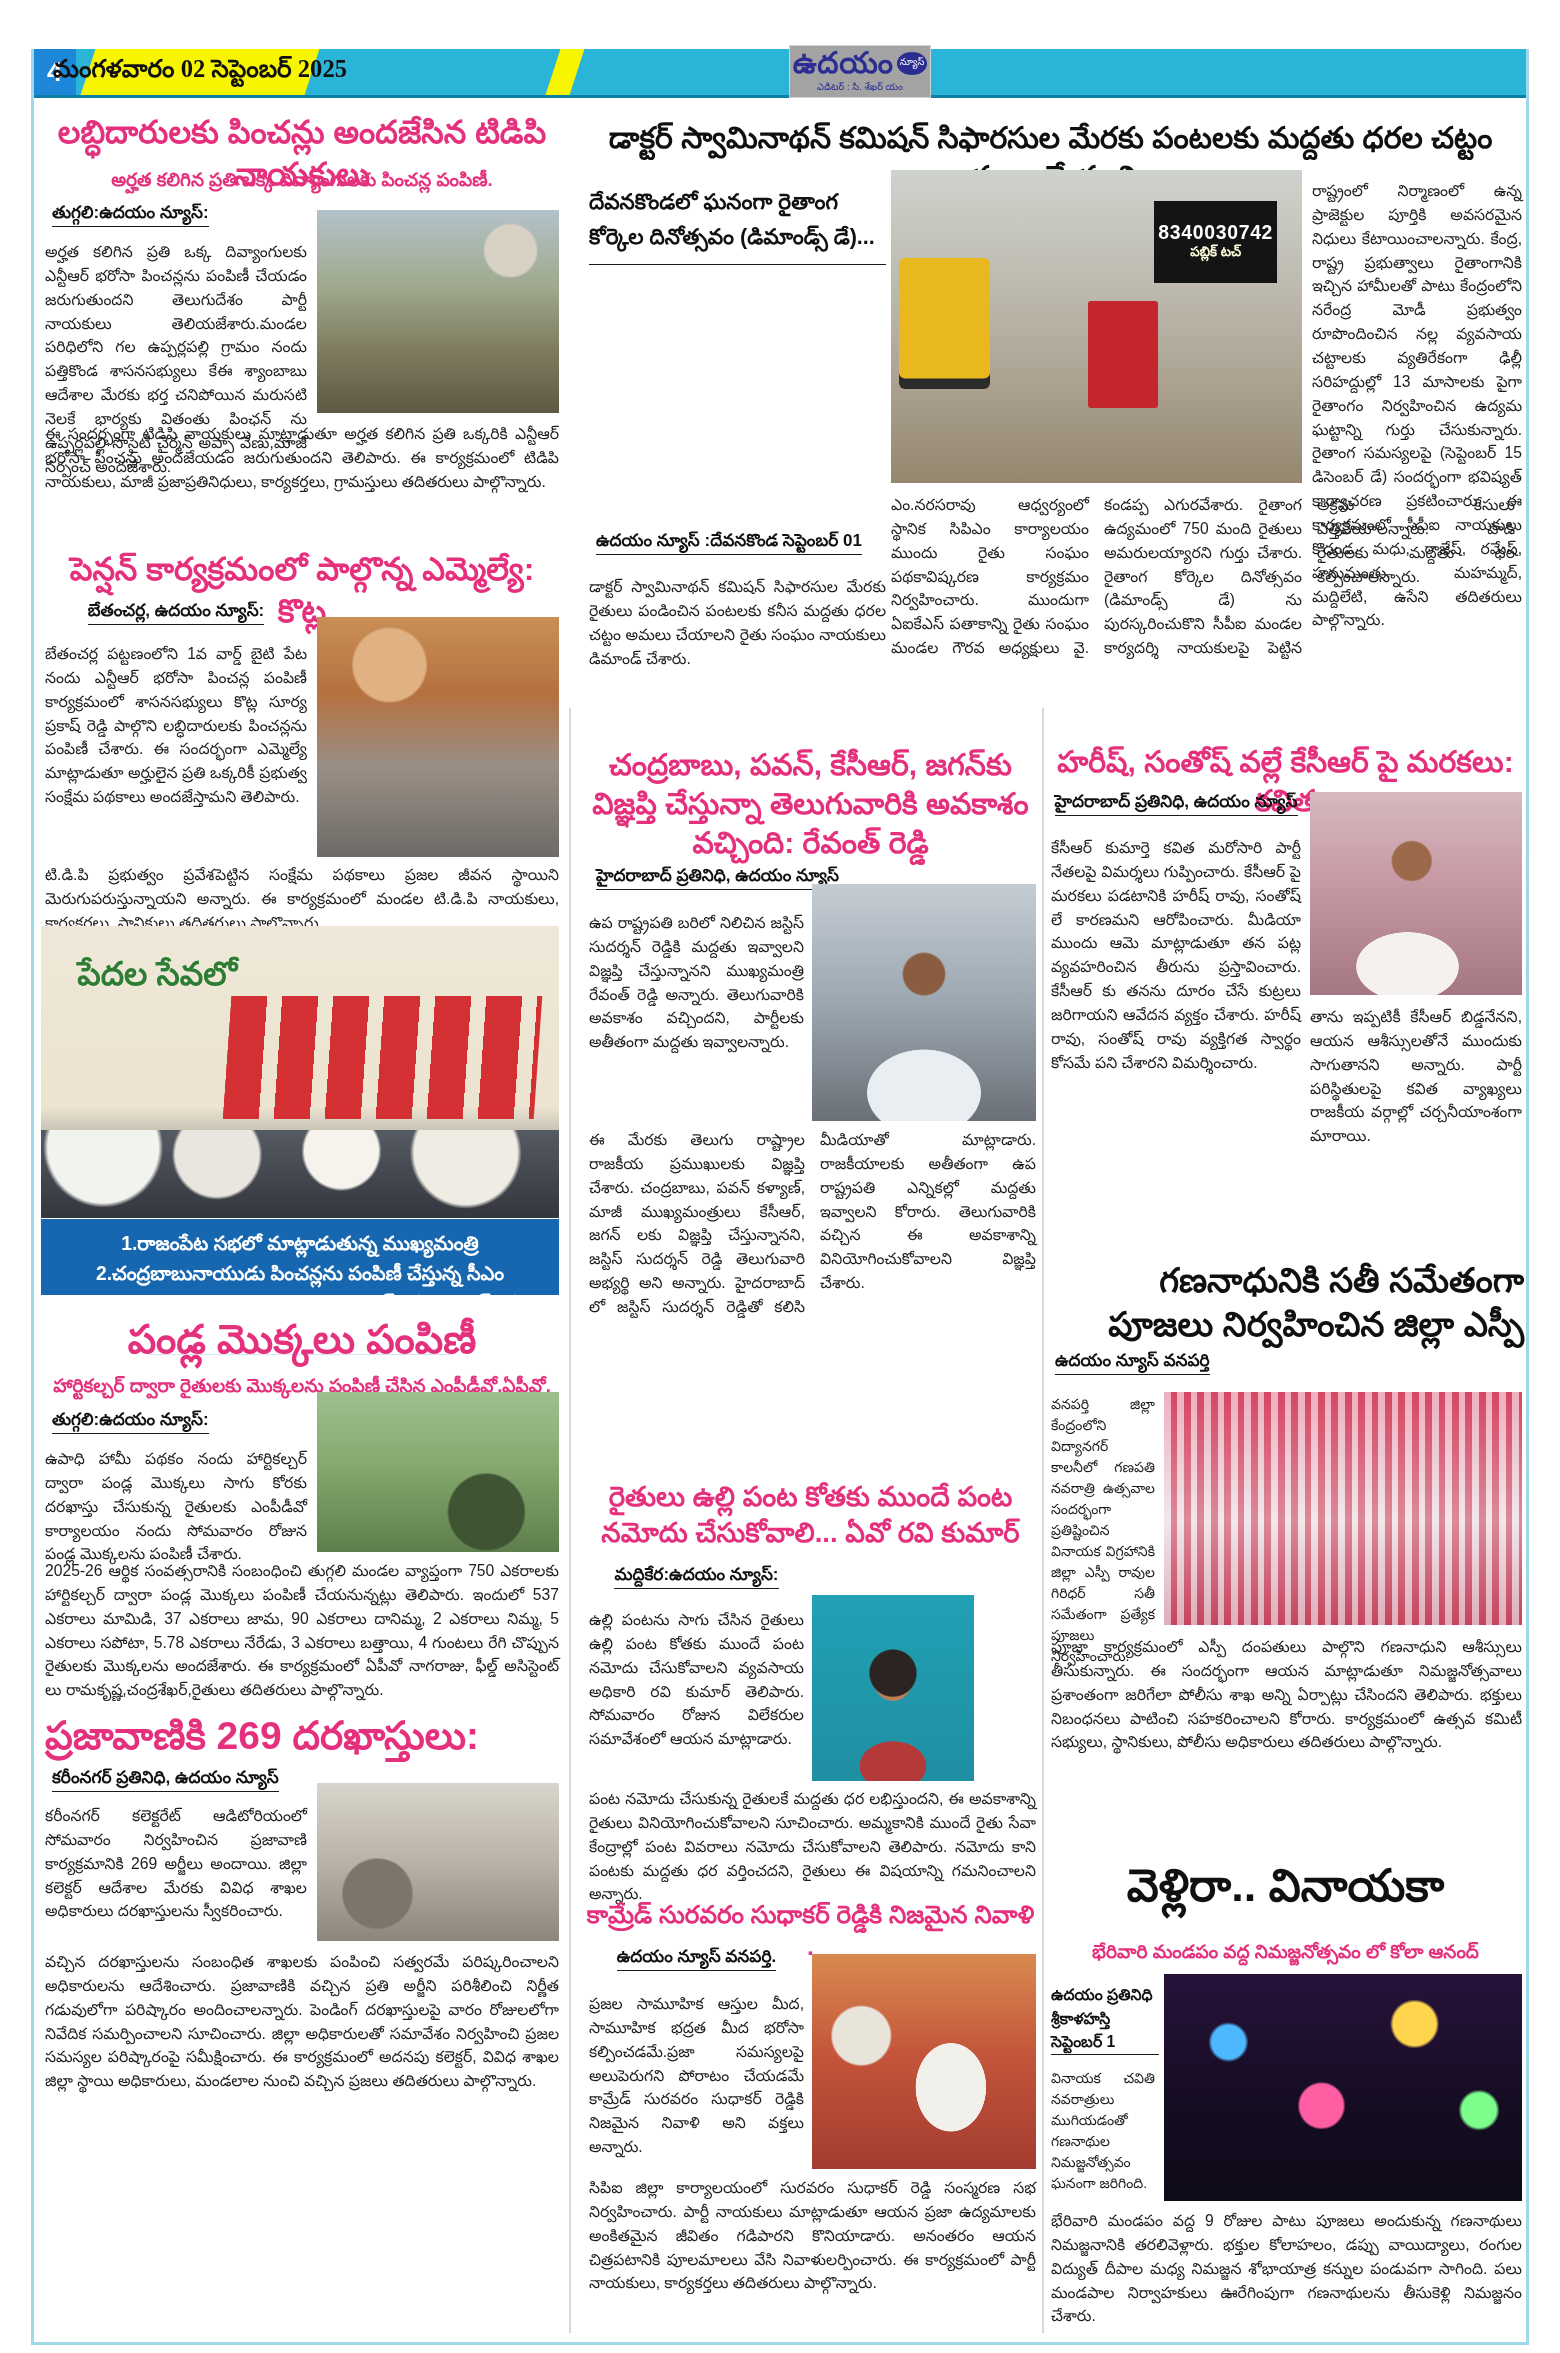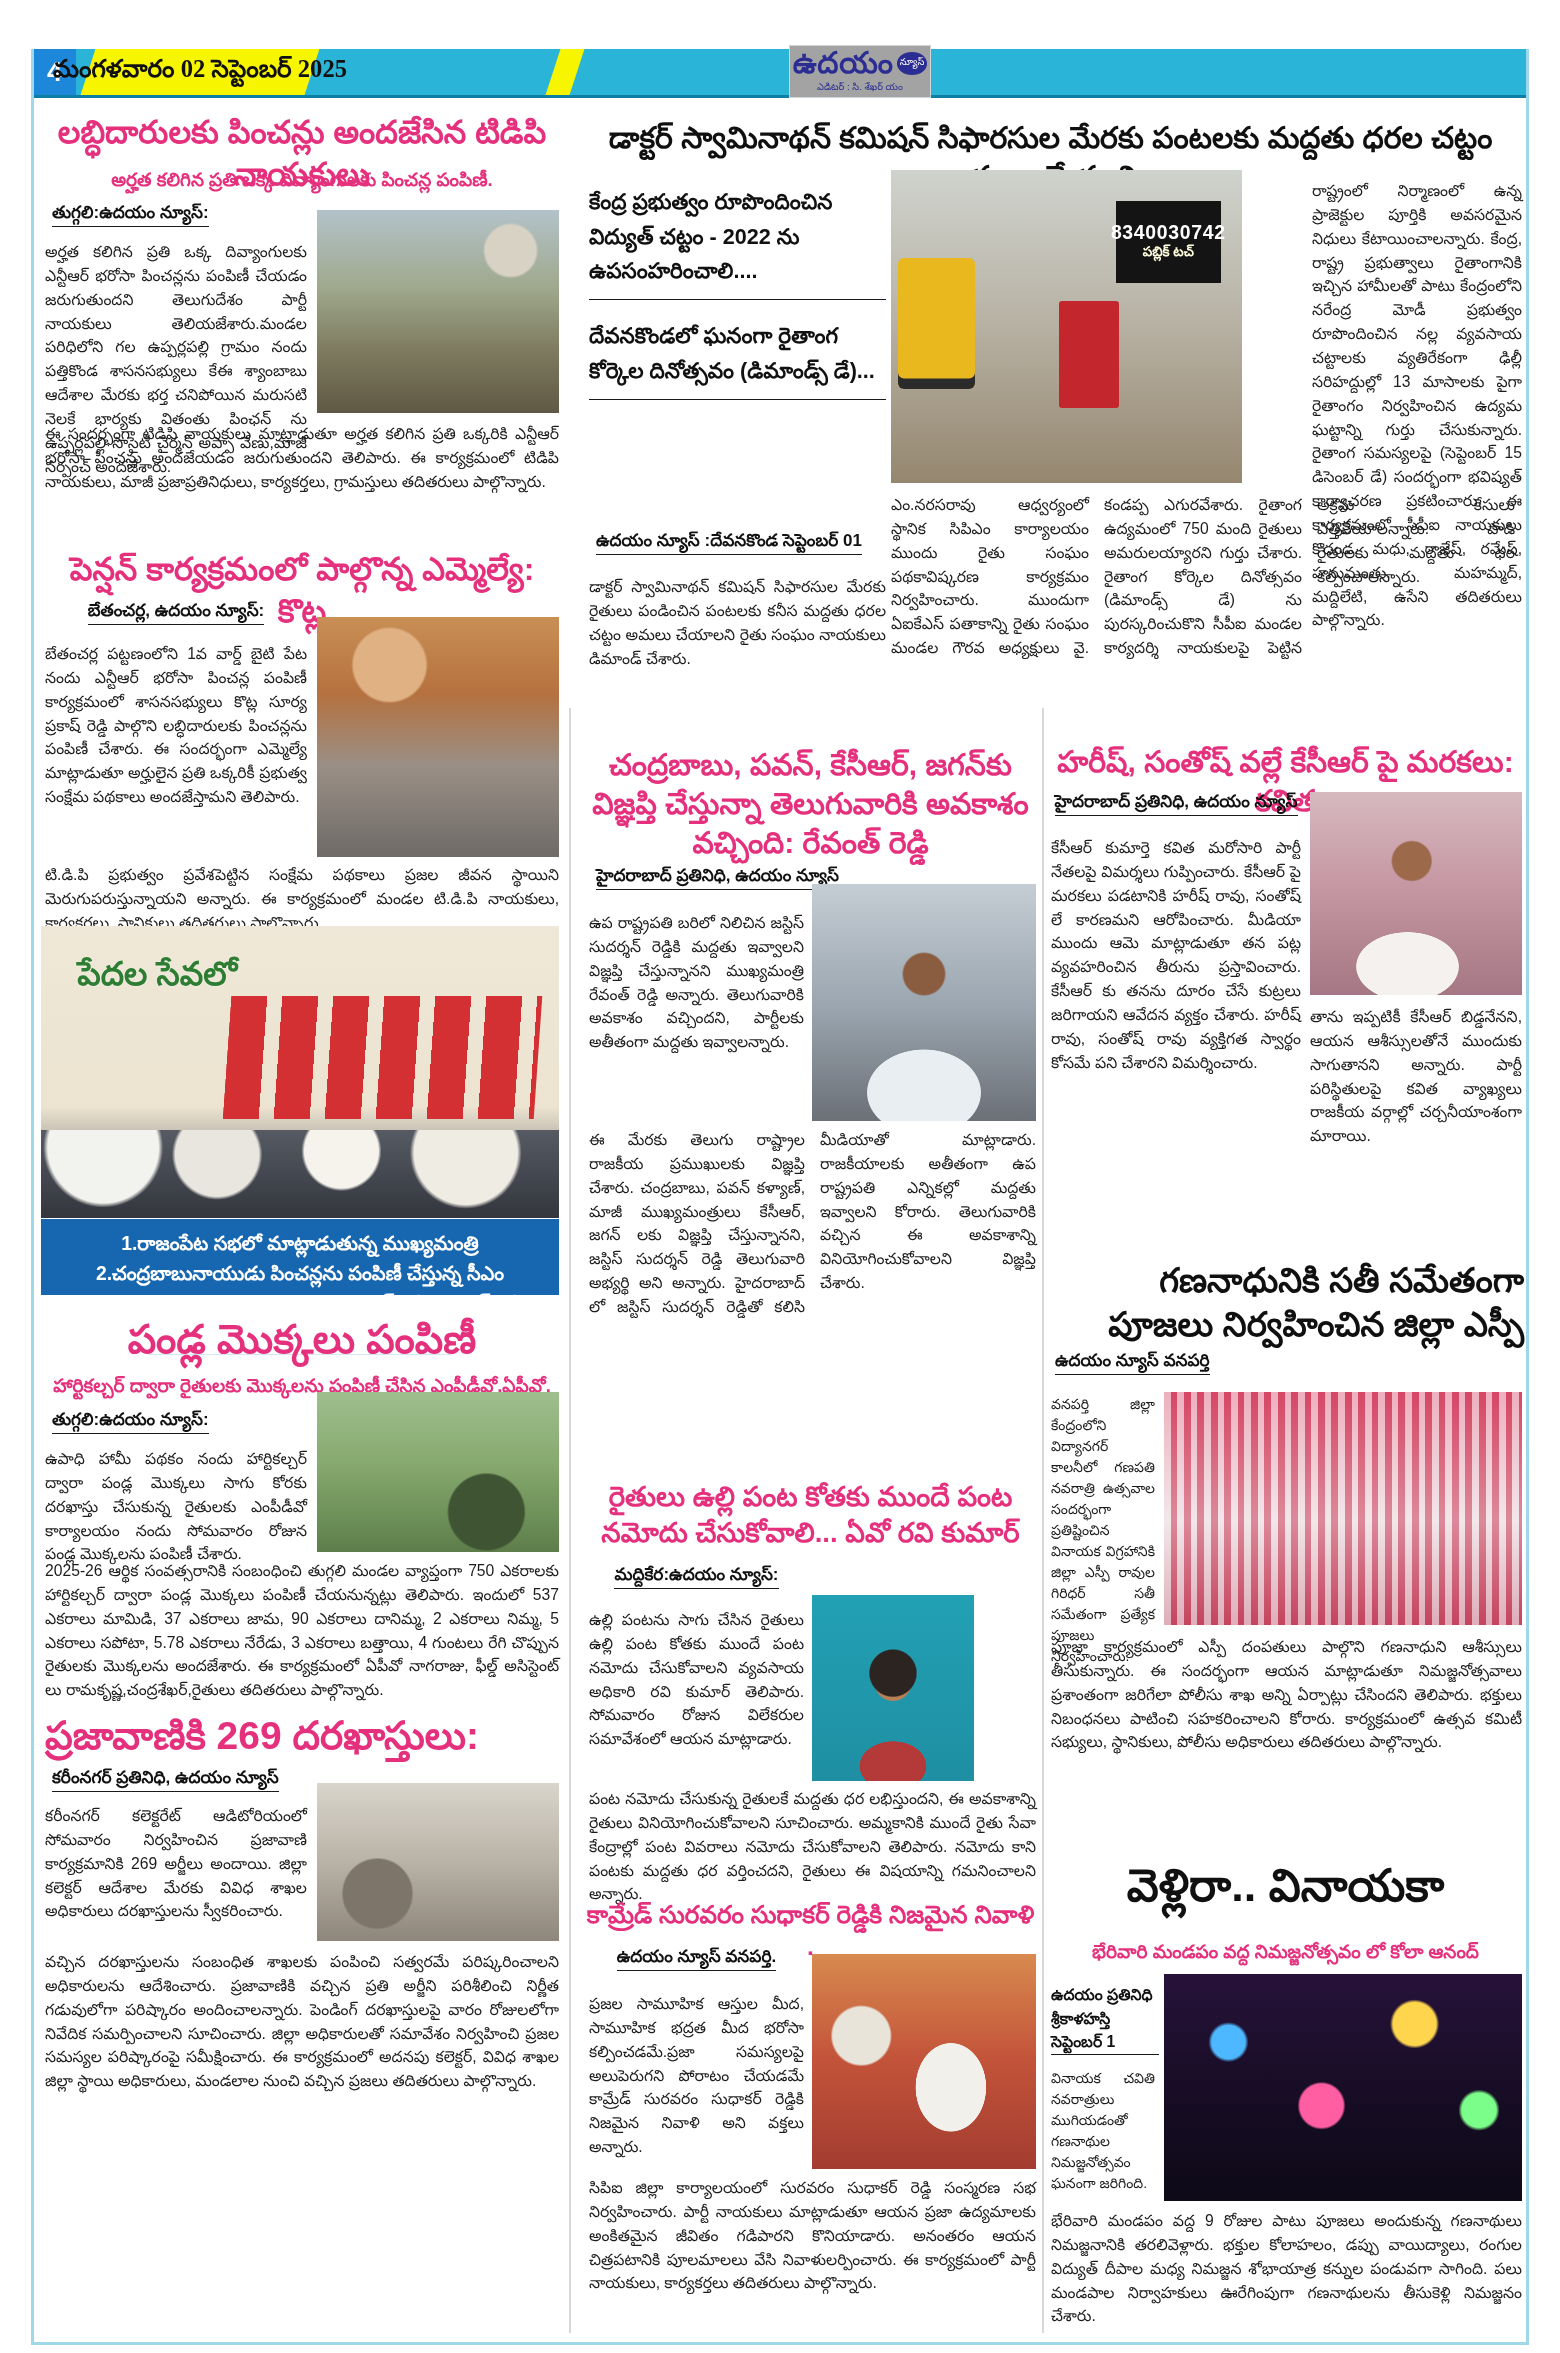--- a/index.html
+++ b/index.html
@@ -157,28 +157,27 @@
 <div class="abs hl-pink" style="left:45px;top:1711px;width:514px;font-size:39px;text-align:left;">ప్రజావాణికి 269 దరఖాస్తులు:</div>
 <div class="abs dl" style="left:52px;top:1768px;width:313px;">
   <span class="u">కరీంనగర్ ప్రతినిధి, ఉదయం న్యూస్</span>
 </div>
 <div class="abs ph ph-a5" style="left:317px;top:1783px;width:242px;height:158px;"></div>
 <div class="abs body-t" style="left:45px;top:1804px;width:262px;height:138px;">కరీంనగర్ కలెక్టరేట్ ఆడిటోరియంలో సోమవారం నిర్వహించిన ప్రజావాణి కార్యక్రమానికి 269 అర్జీలు అందాయి. జిల్లా కలెక్టర్ ఆదేశాల మేరకు వివిధ శాఖల అధికారులు దరఖాస్తులను స్వీకరించారు.</div>
 <div class="abs body-t" style="left:45px;top:1950px;width:514px;height:373px;">వచ్చిన దరఖాస్తులను సంబంధిత శాఖలకు పంపించి సత్వరమే పరిష్కరించాలని అధికారులను ఆదేశించారు. ప్రజావాణికి వచ్చిన ప్రతి అర్జీని పరిశీలించి నిర్ణీత గడువులోగా పరిష్కారం అందించాలన్నారు. పెండింగ్ దరఖాస్తులపై వారం రోజులలోగా నివేదిక సమర్పించాలని సూచించారు. జిల్లా అధికారులతో సమావేశం నిర్వహించి ప్రజల సమస్యల పరిష్కారంపై సమీక్షించారు. ఈ కార్యక్రమంలో అదనపు కలెక్టర్, వివిధ శాఖల జిల్లా స్థాయి అధికారులు, మండలాల నుంచి వచ్చిన ప్రజలు తదితరులు పాల్గొన్నారు.</div>
 
 <div class="abs hl-black" style="left:581px;top:118px;width:939px;font-size:30px;text-align:center;">డాక్టర్ స్వామినాథన్ కమిషన్ సిఫారసుల మేరకు పంటలకు మద్దతు ధరల చట్టం అమలు చేయాలి..</div>
 <div class="abs intro" style="left:589px;top:185px;width:297px;">
-  <p>కేంద్ర ప్రభుత్వం రూపొందించిన విద్యుత్ చట్టం - 2022 ను ఉపసంహరించాలి....</p>
   <p>దేవనకొండలో ఘనంగా రైతాంగ కోర్కెల దినోత్సవం (డిమాండ్స్ డే)...</p>
 </div>
 <div class="abs dl" style="left:596px;top:531px;width:291px;">
   <span class="u">ఉదయం న్యూస్ :దేవనకొండ సెప్టెంబర్ 01</span>
 </div>
 <div class="abs body-t" style="left:589px;top:575px;width:297px;height:89px;">డాక్టర్ స్వామినాథన్ కమిషన్ సిఫారసుల మేరకు రైతులు పండించిన పంటలకు కనీస మద్దతు ధరల చట్టం అమలు చేయాలని రైతు సంఘం నాయకులు డిమాండ్ చేశారు.</div>
-<div class="abs ph ph-m1" style="left:891px;top:170px;width:351px;height:313px;">
+<div class="abs ph ph-m1" style="left:891px;top:170px;width:411px;height:313px;">
   <div class="m1-auto"></div>
   <div class="m1-flag"></div>
   <div class="m1-board">
     <div class="b1">8340030742</div>
     <div class="b2">పబ్లిక్ టచ్</div>
   </div>
 </div>
 <div class="abs body-t two-col" style="left:891px;top:493px;width:411px;height:173px;">ఎం.నరసరావు ఆధ్వర్యంలో స్థానిక సిపిఎం కార్యాలయం ముందు రైతు సంఘం పథకావిష్కరణ కార్యక్రమం నిర్వహించారు. ముందుగా ఏఐకేఎస్ పతాకాన్ని రైతు సంఘం మండల గౌరవ అధ్యక్షులు వై. కండప్ప ఎగురవేశారు. రైతాంగ ఉద్యమంలో 750 మంది రైతులు అమరులయ్యారని గుర్తు చేశారు. రైతాంగ కోర్కెల దినోత్సవం (డిమాండ్స్ డే) ను పురస్కరించుకొని సీపీఐ మండల కార్యదర్శి నాయకులపై పెట్టిన అక్రమ కేసులు ఎత్తివేయాలన్నారు. పాడి రైతులకు మద్దతు ధర కల్పించాలన్నారు.</div>
 <div class="abs body-t" style="left:1312px;top:179px;width:210px;height:486px;">రాష్ట్రంలో నిర్మాణంలో ఉన్న ప్రాజెక్టుల పూర్తికి అవసరమైన నిధులు కేటాయించాలన్నారు. కేంద్ర, రాష్ట్ర ప్రభుత్వాలు రైతాంగానికి ఇచ్చిన హామీలతో పాటు కేంద్రంలోని నరేంద్ర మోడీ ప్రభుత్వం రూపొందించిన నల్ల వ్యవసాయ చట్టాలకు వ్యతిరేకంగా ఢిల్లీ సరిహద్దుల్లో 13 మాసాలకు పైగా రైతాంగం నిర్వహించిన ఉద్యమ ఘట్టాన్ని గుర్తు చేసుకున్నారు. రైతాంగ సమస్యలపై (సెప్టెంబర్ 15 డిసెంబర్ డే) సందర్భంగా భవిష్యత్ కార్యాచరణ ప్రకటించారు. ఈ కార్యక్రమంలో సీపీఐ నాయకులు కొదండ, మధు, రాజేష్, రమేష్, హనుమంతు, మహమ్మద్, మద్దిలేటి, ఉసేని తదితరులు పాల్గొన్నారు.</div>
 

